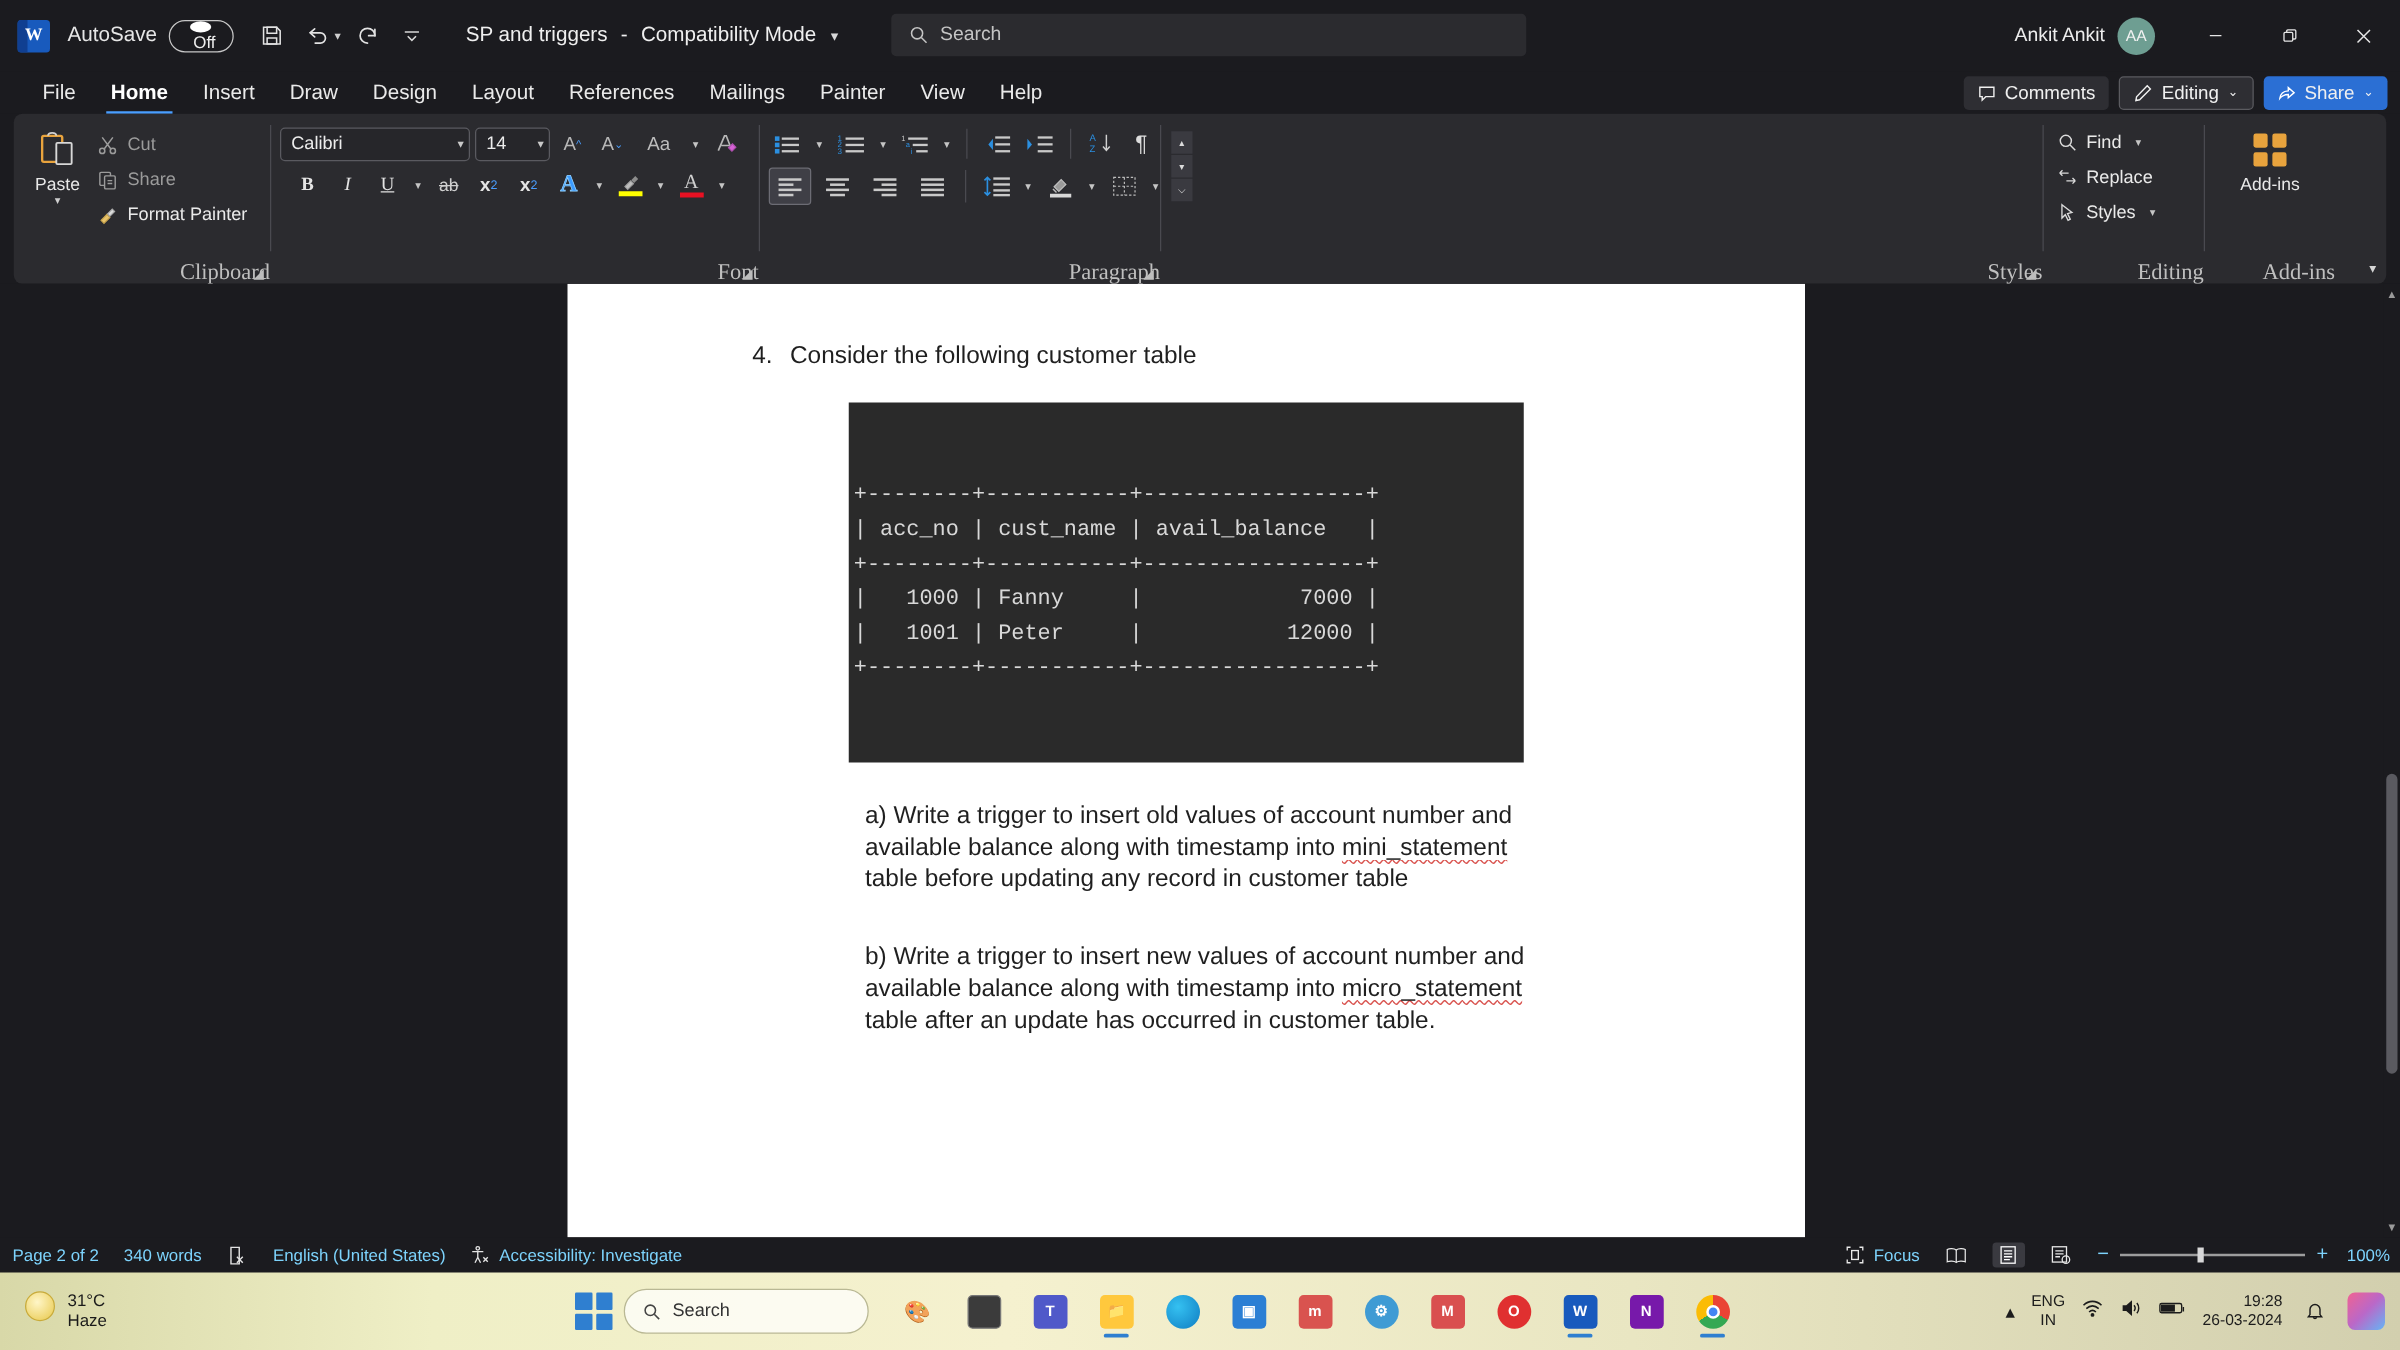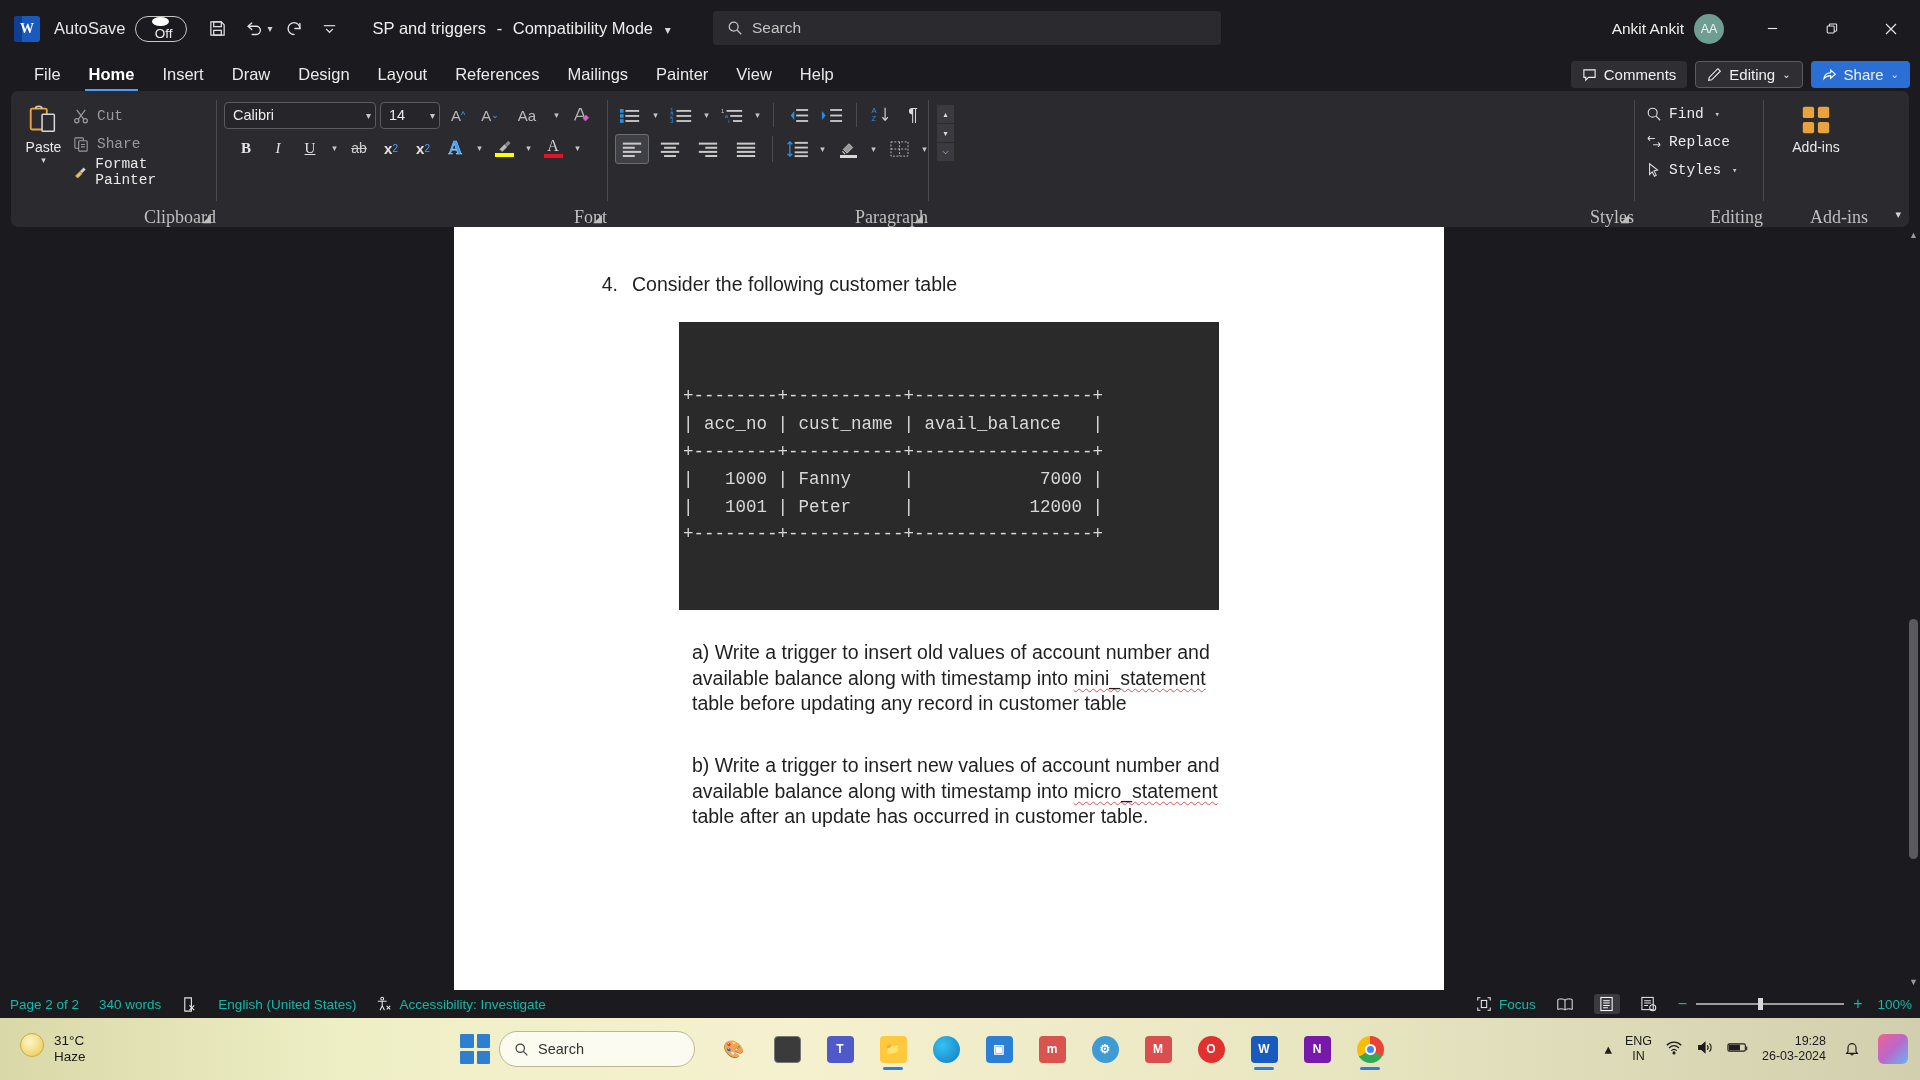--- a/index.html
+++ b/index.html
@@ -98,21 +98,21 @@
   .rgroup-label {
     font-size: 18px; color: #bfbfbf; text-align: right; height: 19px; line-height: 19px; font-family: Liberation Serif, serif;
   }
   .rsep { width: 1px; background: #4a4a50; margin: 9px 0 26px 0; }
   .big-btn {
     width: 56px; display: flex; flex-direction: column; align-items: center; gap: 2px;
     padding-top: 6px; color: #e9e9e9;
   }
   .big-btn .lbl { font-size: 14px; }
   .big-btn .chev { font-size: 9px; color: #cfcfcf; margin-top: -2px; }
-  .stack { display: flex; flex-direction: column; gap: 2px; padding-top: 6px; font-family: Liberation Mono, monospace; }
+  .stack { display: flex; flex-direction: column; gap: 2px; padding-top: 6px; }
   .srow { display: flex; align-items: center; gap: 7px; height: 26px; padding: 0 4px; color: #9b9b9b; font-size: 14.5px; }
   .srow.enabled { color: #eaeaea; }
 
   .font-row { display: flex; align-items: center; gap: 4px; }
   .combo {
     height: 27px; background: #26262a; border: 1px solid #5a5a60; border-radius: 4px;
     display: flex; align-items: center; padding: 0 4px 0 8px; font-size: 14.5px; color: #ededed;
   }
   .combo .cv { flex: 1; }
   .combo .chev { font-size: 10px; color: #c9c9c9; margin-left: 5px; }
@@ -171,21 +171,21 @@
   }
   .vscroll {
     position: absolute; right: 0; top: 0; width: 13px; height: 100%; background: #1b1b1f;
   }
   .vscroll .thumb { position: absolute; right: 2px; width: 9px; background: #5a5a60; border-radius: 5px; }
   .vscroll .arrow { position: absolute; right: 2px; color: #9a9a9a; font-size: 9px; width: 9px; text-align: center; }
 
   
   .statusbar {
     flex: 0 0 28px; height: 28px; background: #1b1b1f; display: flex; align-items: center;
-    font-size: 13.5px; color: #14b8a6; padding-left: 10px; gap: 20px; position: relative;
+    font-size: 13.5px; color: #7dd3fc; padding-left: 10px; gap: 20px; position: relative;
   }
   .sb-item { display: flex; align-items: center; gap: 7px; white-space: nowrap; }
   .sb-right { position: absolute; right: 8px; display: flex; align-items: center; gap: 16px; }
   .viewbtn { width: 26px; height: 20px; display: flex; align-items: center; justify-content: center; color: #e8e8e8; }
   .viewbtn.active { background: #3a3a40; border-radius: 3px; }
   .zoom-slider { display: flex; align-items: center; gap: 9px; }
   .zline { width: 148px; height: 1.5px; background: #9d9d9d; position: relative; }
   .zknob { position: absolute; top: -5px; left: 62px; width: 5px; height: 12px; background: #d8d8d8; }
 
   

